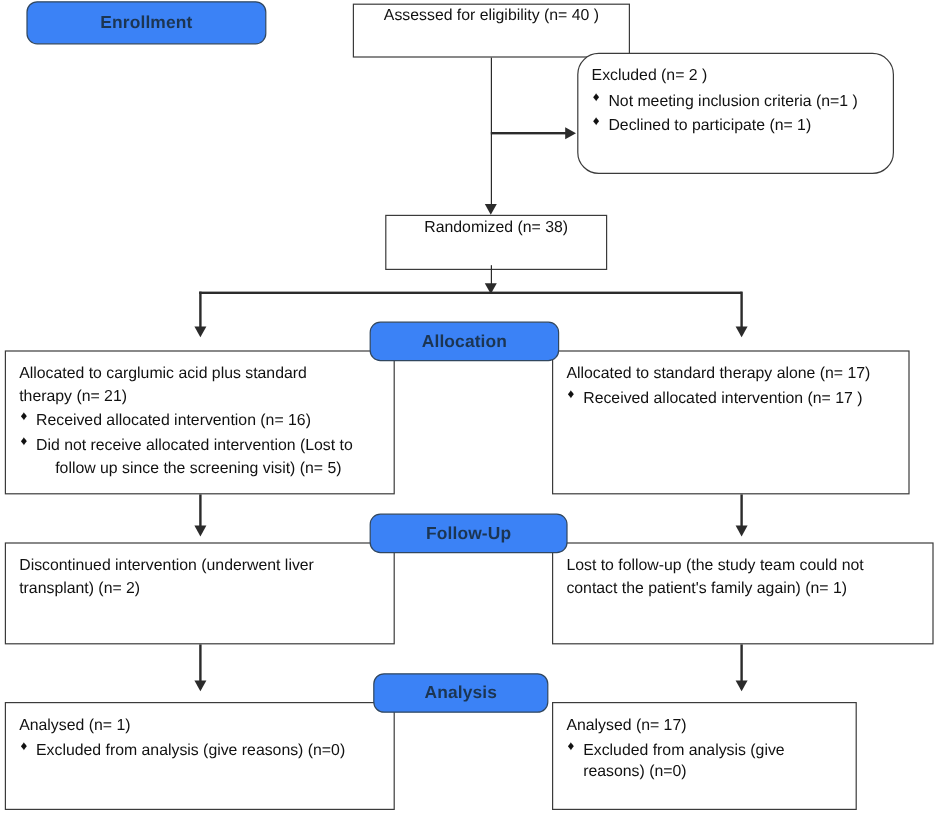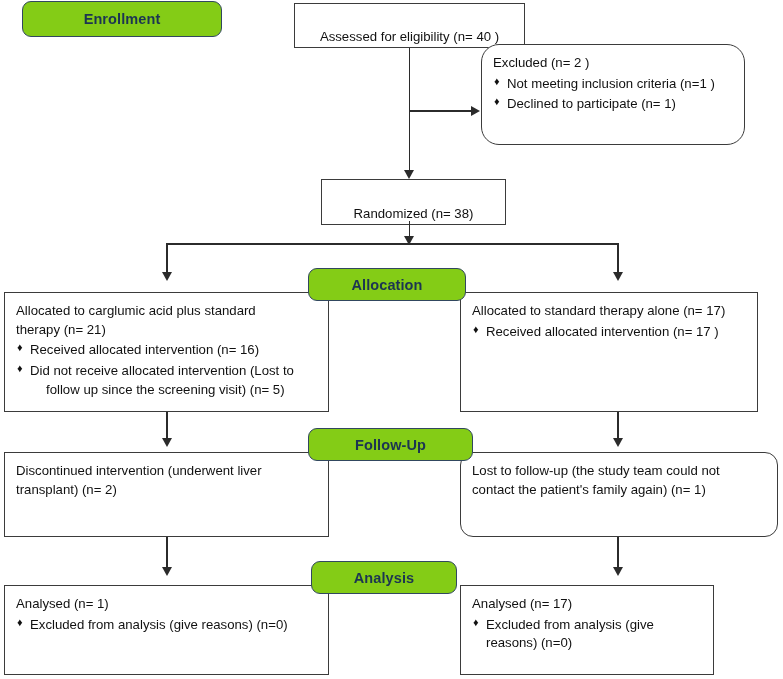--- a/index.html
+++ b/index.html
@@ -26,21 +26,21 @@
     font-size: 13.2px;
     line-height: 1.42;
     color: #111111;
   }
   .box .inner {
     padding: 9px 10px 6px 11px;
   }
   .box.center .inner {
     padding: 0;
     display: flex;
-    align-items: flex-end;
+    align-items: flex-start;
     justify-content: center;
     height: 100%;
   }
   .line1 { white-space: nowrap; }
   ul.bullets {
     list-style: none;
     margin: 1px 0 0 0;
     padding: 0;
   }
   ul.bullets li {
@@ -58,21 +58,21 @@
   }
   ul.bullets li .cont {
     display: block;
     padding-left: 16px;
   }
 
   
   .pill {
     position: absolute;
     box-sizing: border-box;
-    background: #84cc16;
+    background: #3b82f6;
     border: 1.6px solid #31475f;
     border-radius: 9px;
     color: #1c3552;
     font-weight: bold;
     font-size: 14.5px;
     display: flex;
     align-items: center;
     justify-content: center;
     z-index: 5;
     letter-spacing: 0.1px;
@@ -190,21 +190,21 @@
     <span>Follow-Up</span>
   </div>
 
   <div class="box" style="left:4px; top:452px; width:325px; height:85px;">
     <div class="inner">
       <div class="line1">Discontinued intervention (underwent liver</div>
       <div class="line1">transplant) (n= 2)</div>
     </div>
   </div>
 
-  <div class="box" style="left:460px; top:452px; width:318px; height:85px;border-radius:13px;">
+  <div class="box" style="left:460px; top:452px; width:318px; height:85px;">
     <div class="inner">
       <div class="line1">Lost to follow-up (the study team could not</div>
       <div class="line1">contact the patient's family again) (n= 1)</div>
     </div>
   </div>
 
   <div class="vline" style="left:166px; top:537px; height:37px;"></div>
   <div class="arrow-down" style="left:161.5px; top:567px;"></div>
   <div class="vline" style="left:617px; top:537px; height:37px;"></div>
   <div class="arrow-down" style="left:612.5px; top:567px;"></div>

